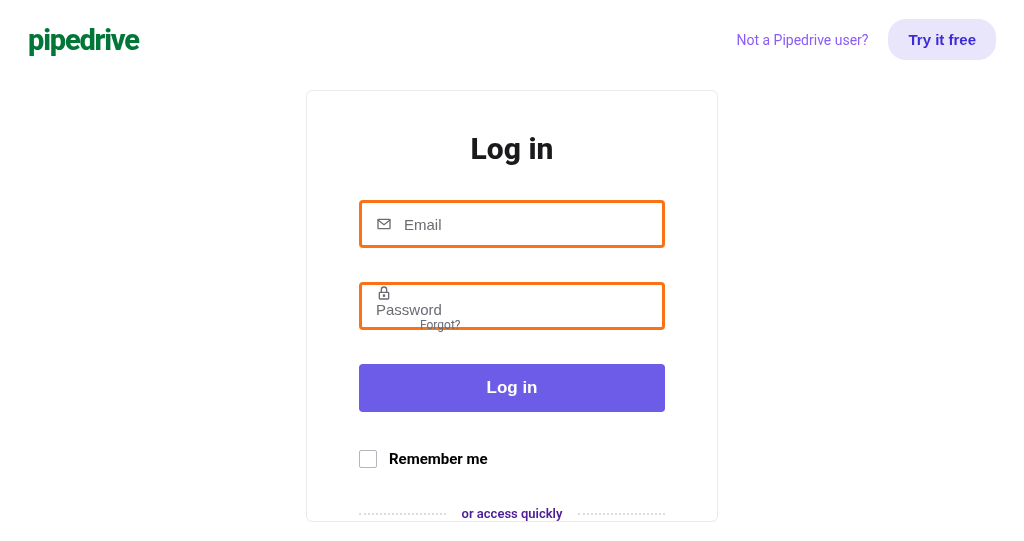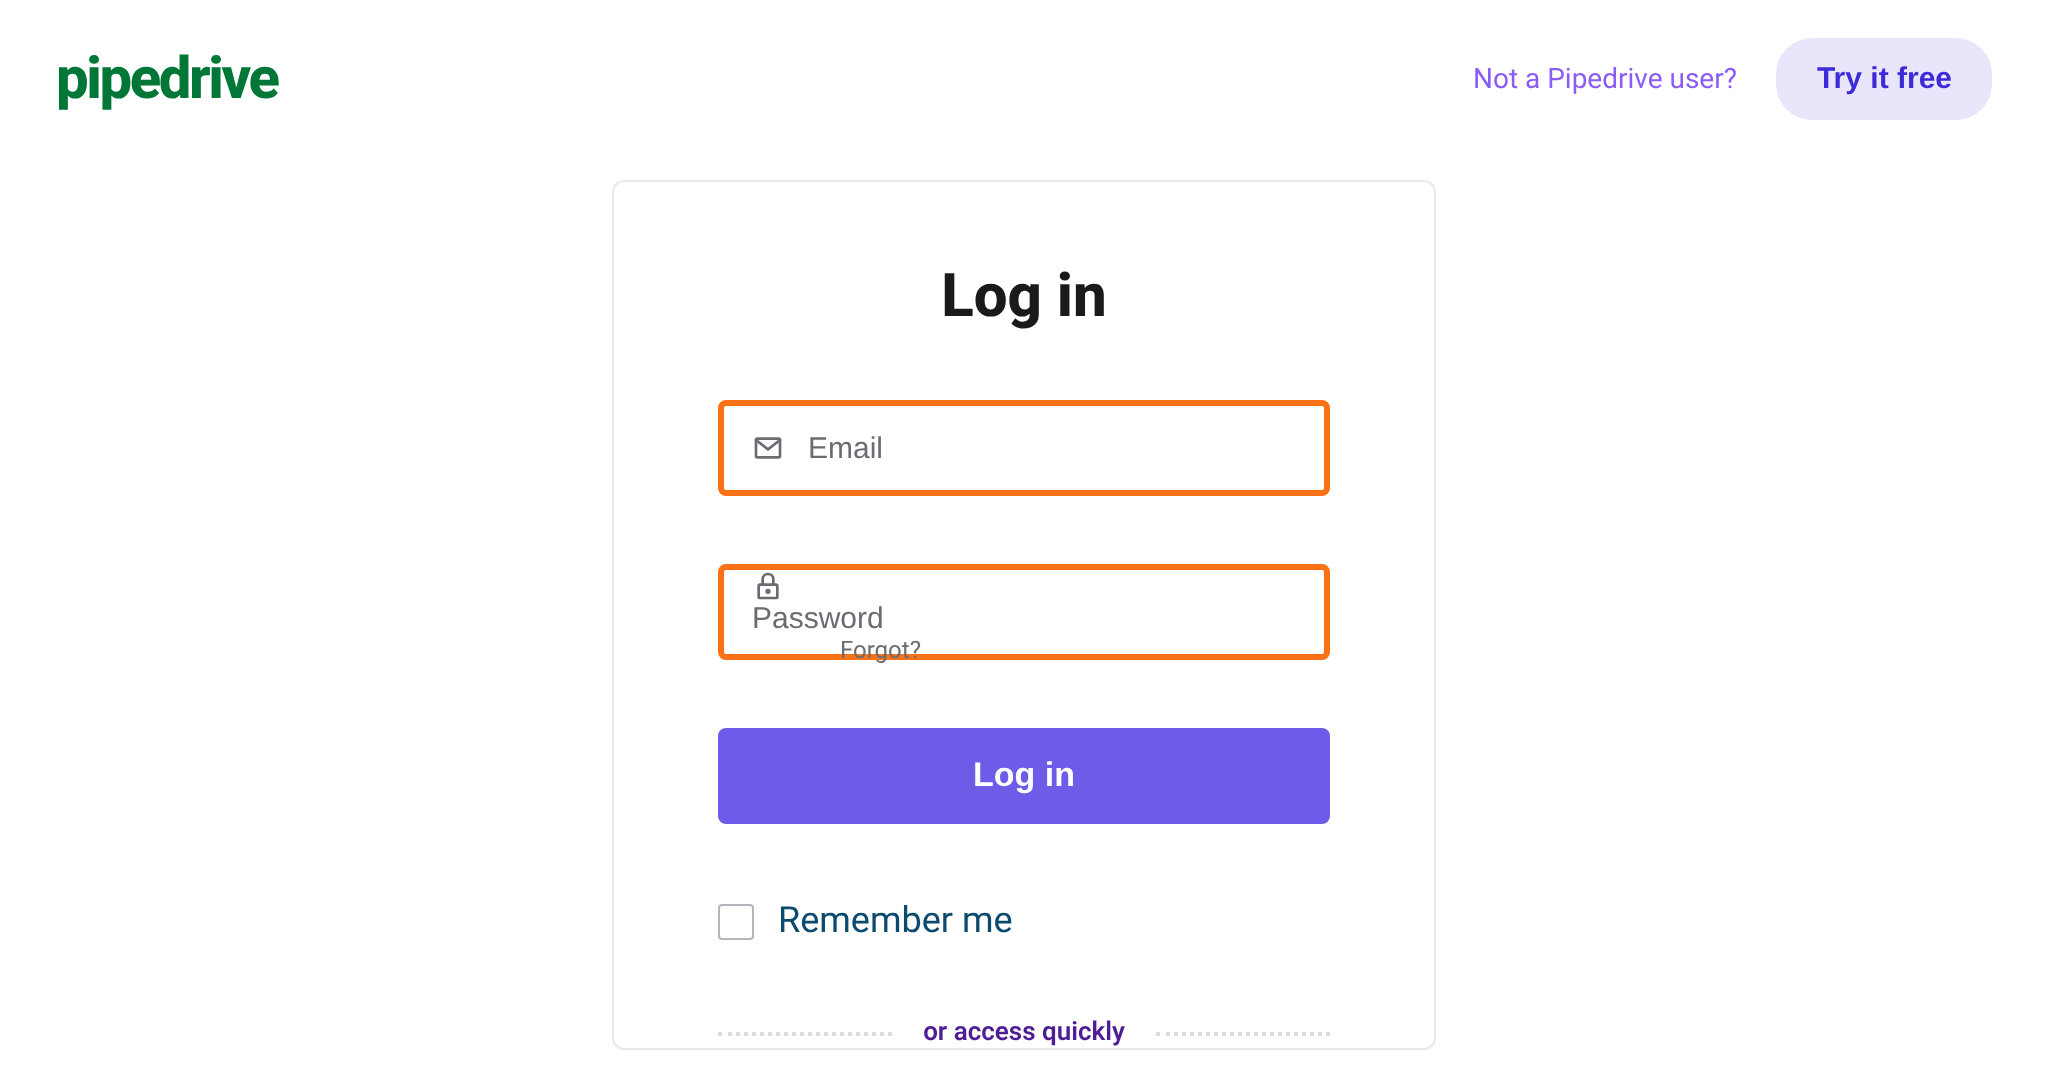--- a/index.html
+++ b/index.html
@@ -128,23 +128,23 @@
     .checkbox {
       width: 18px;
       height: 18px;
       border: 1.5px solid #b5b6bb;
       border-radius: 2px;
       background: #ffffff;
       cursor: pointer;
       appearance: none;
     }
     .remember-label {
-      font-size: 18px;
-      color: #0c4a6e;
-      font-weight: 400;
+      font-size: 15px;
+      color: #000000;
+      font-weight: 700;
       cursor: pointer;
     }
     .divider-row {
       display: flex;
       align-items: center;
       gap: 16px;
     }
     .divider-line {
       flex: 1;
       height: 1px;

